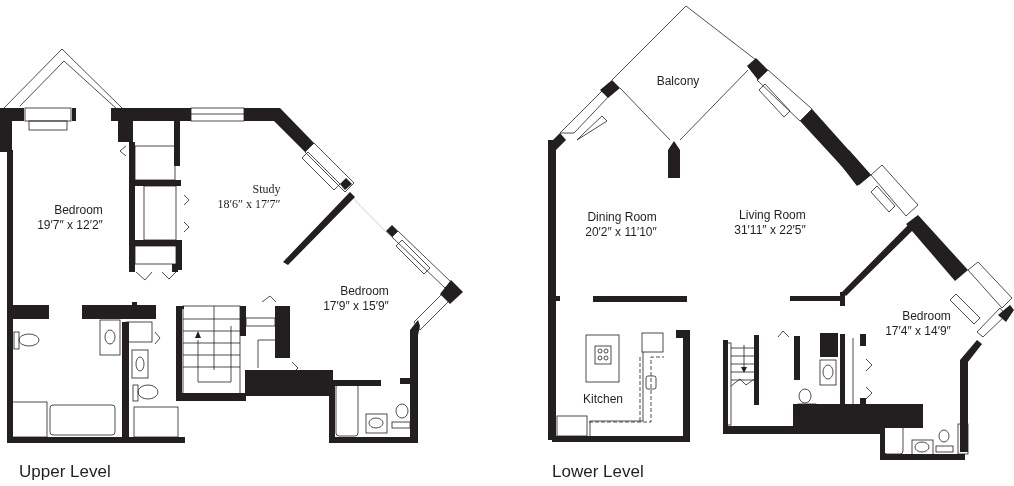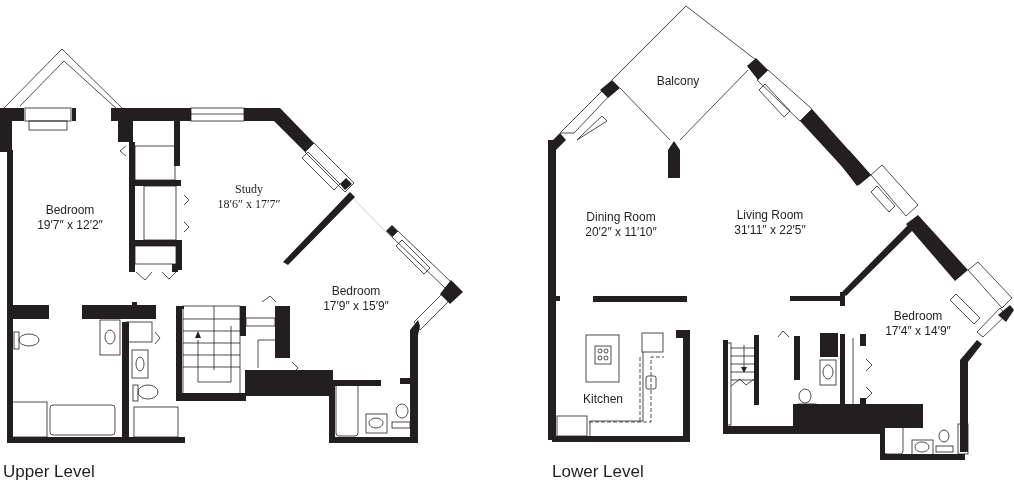--- a/index.html
+++ b/index.html
@@ -1,18 +1,18 @@
 <!DOCTYPE html>
 <html><head>
 <meta charset="utf-8">
 <style>
   html,body{margin:0;padding:0;background:#ffffff;}
   body{width:1014px;height:486px;position:relative;overflow:hidden;font-family:"Liberation Sans","DejaVu Sans",sans-serif;color:#231f20;}
   #plan{position:absolute;left:0;top:0;width:1014px;height:486px;}
-  .lbl{position:absolute;font-size:12px;line-height:15px;text-align:center;color:#231f20;white-space:nowrap;transform:translateX(-50%);}
+  .lbl{position:absolute;font-size:12px;line-height:15px;text-align:right;color:#231f20;white-space:nowrap;transform:translateX(-50%);}
   .level{position:absolute;font-size:17px;color:#231f20;}
 </style>
 </head>
 <body>
 
 <svg id="plan" viewBox="0 0 1014 486" xmlns="http://www.w3.org/2000/svg">
   <g fill="#231f20" stroke="none">
 
     <g>
 
@@ -249,14 +249,14 @@
   <div>31′11″ x 22′5″</div>
 </div>
 <div class="lbl" style="left:918px;top:309px;">
   <div>Bedroom</div>
   <div>17′4″ x 14′9″</div>
 </div>
 <div class="lbl" style="left:603px;top:392px;">
   <div>Kitchen</div>
 </div>
 
-<div class="level" style="left:3px;top:462px;">Upper Level</div>
+<div class="level" style="left:19px;top:462px;">Upper Level</div>
 <div class="level" style="left:552px;top:462px;">Lower Level</div>
 
 </body></html>

